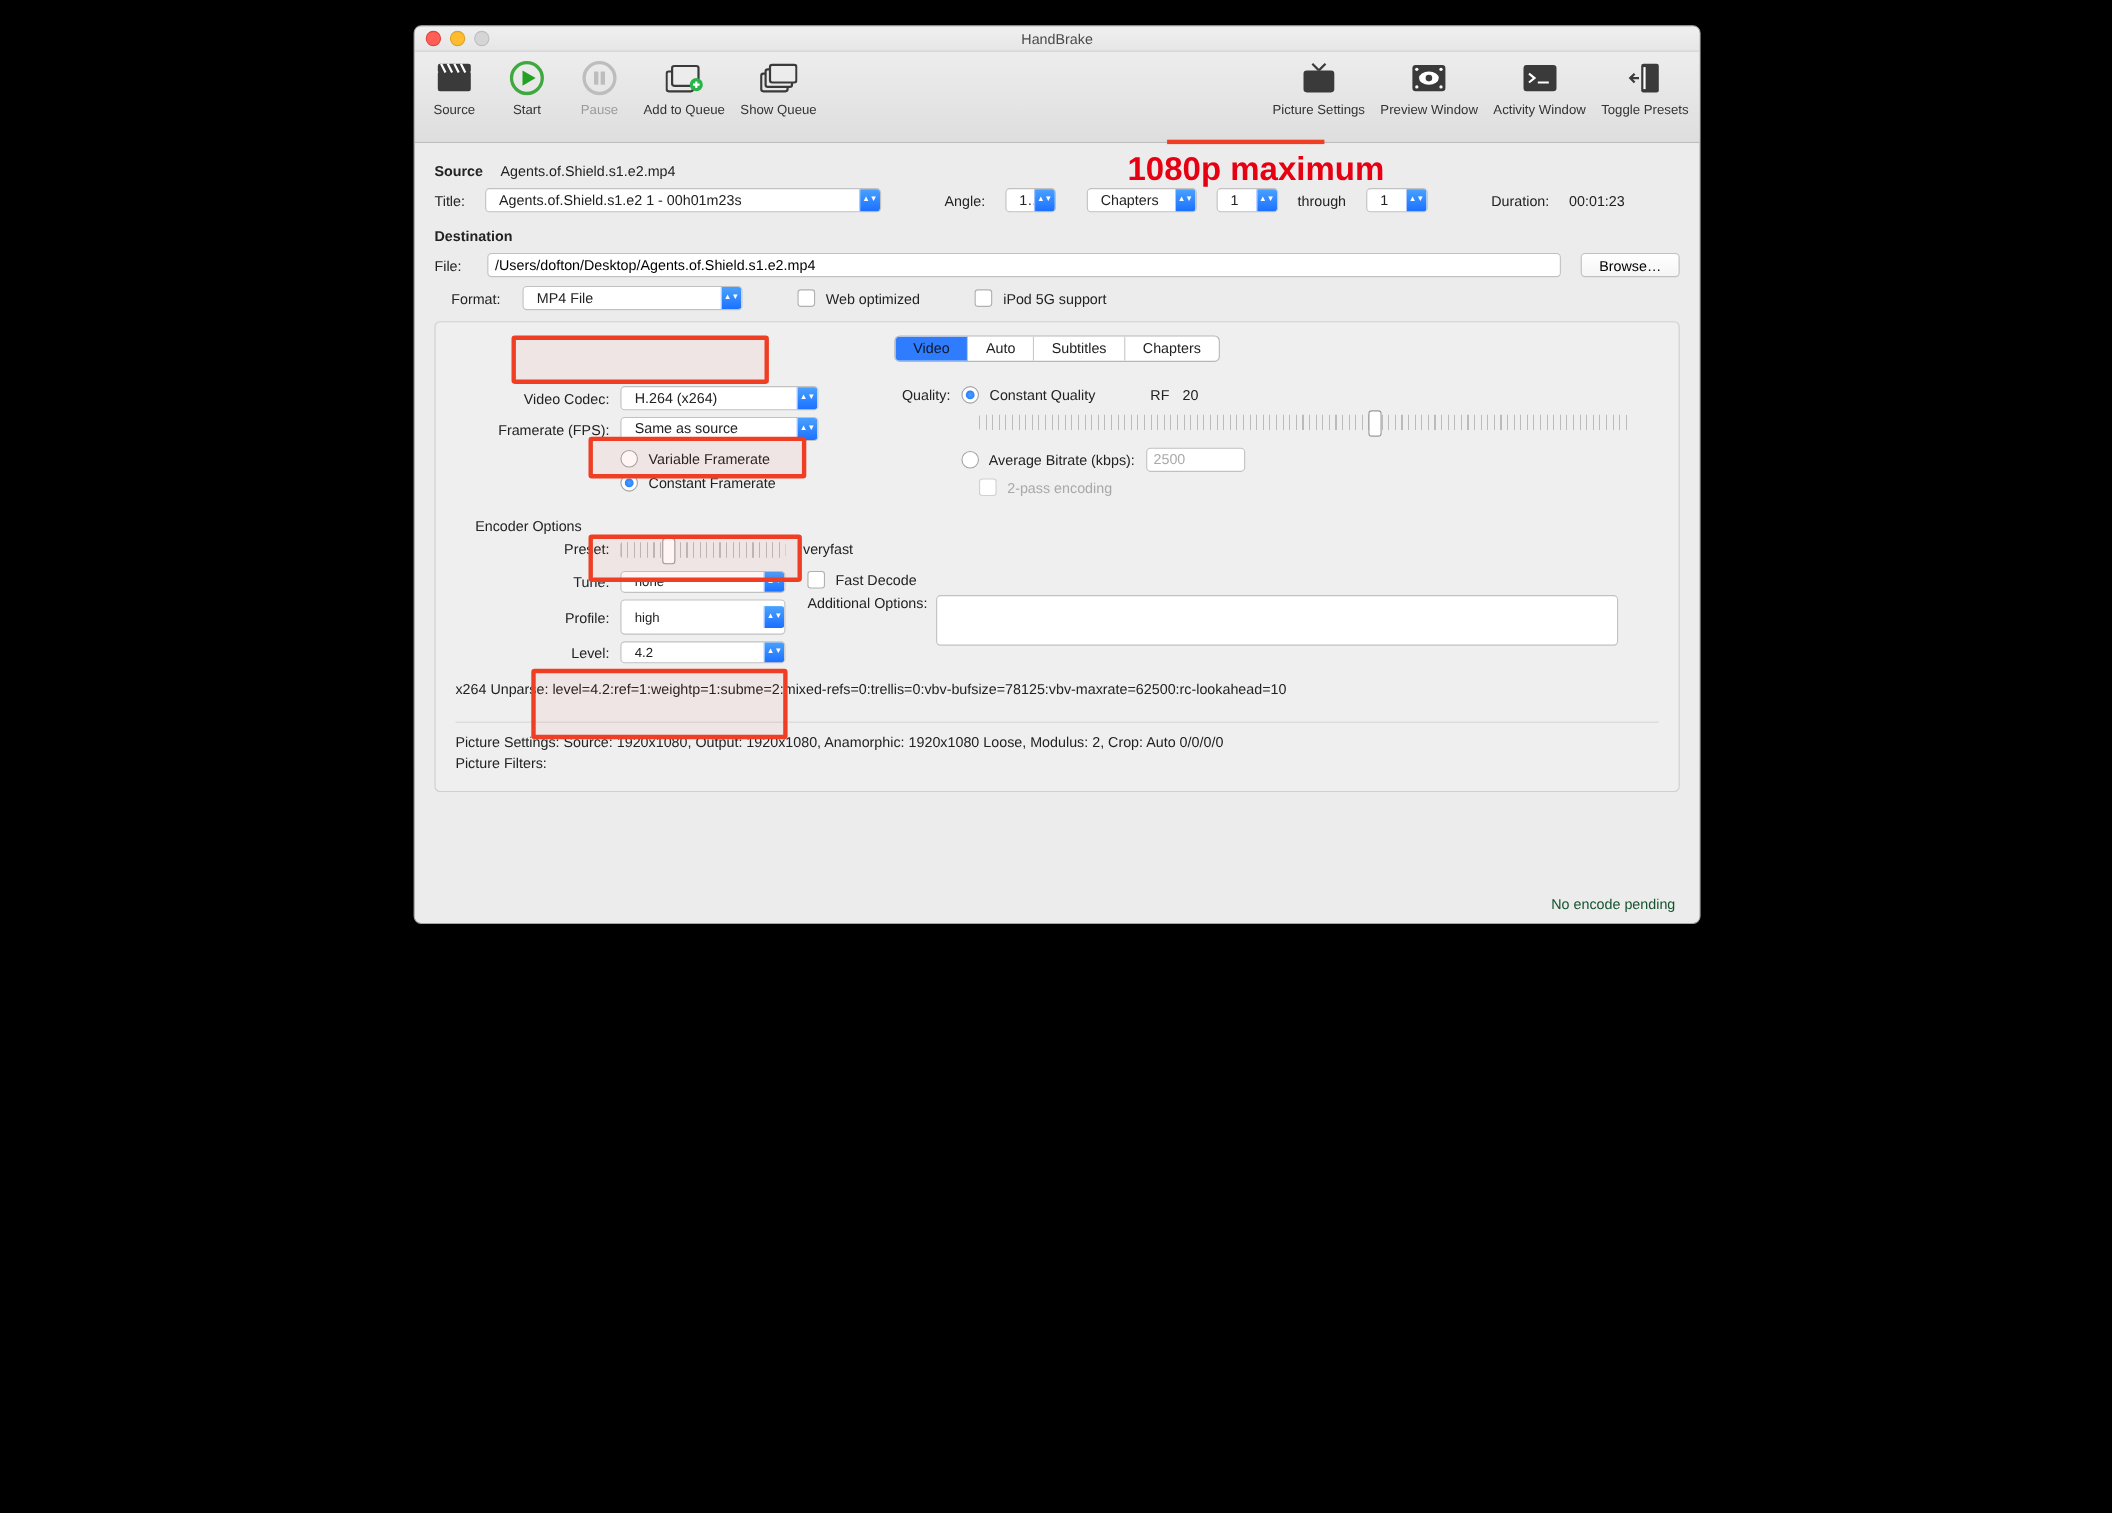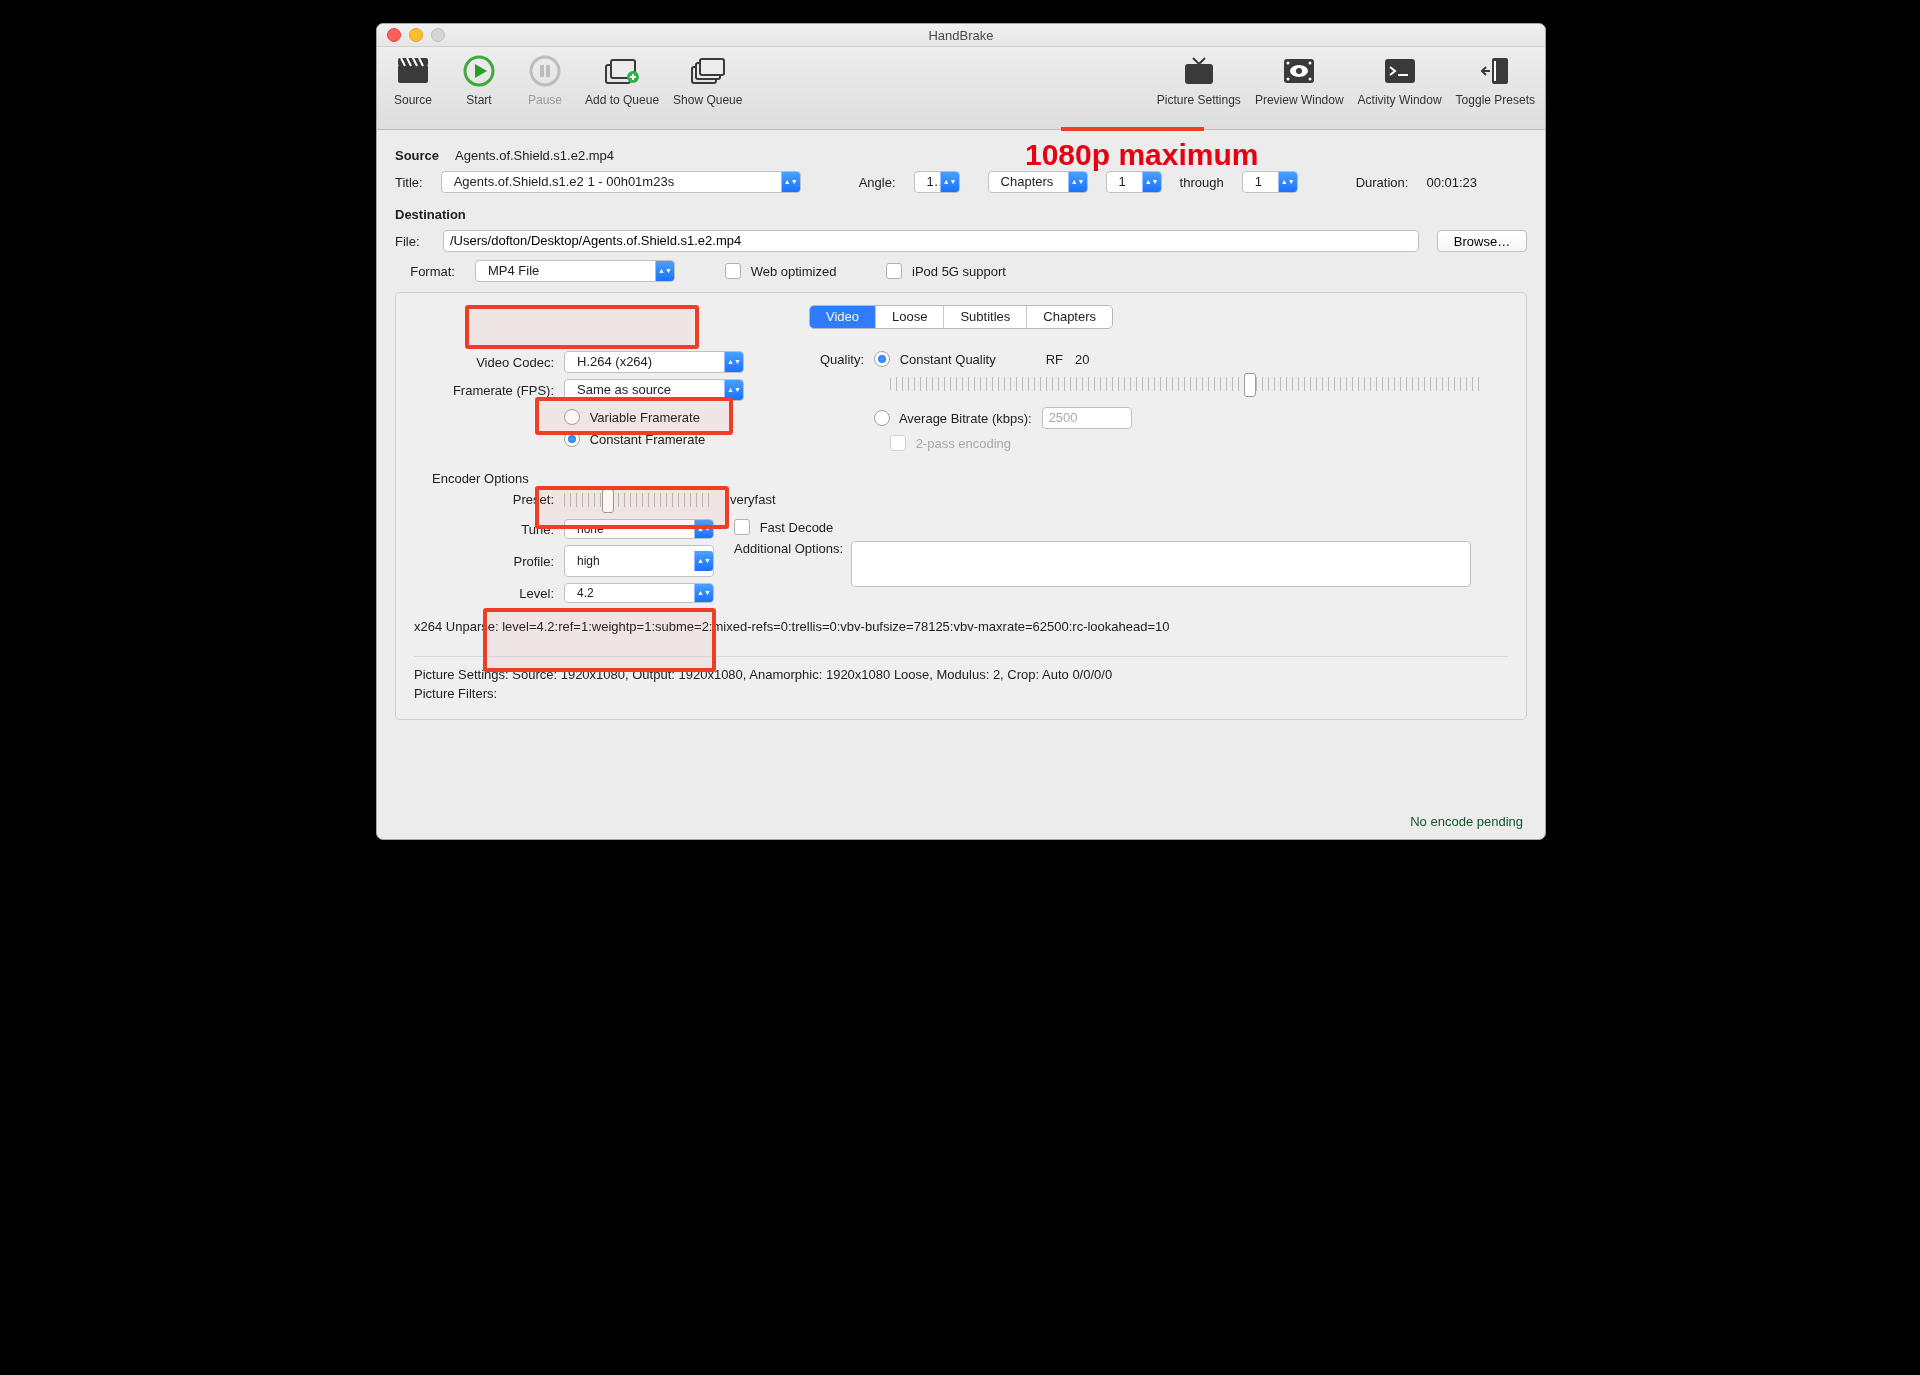--- a/index.html
+++ b/index.html
@@ -120,21 +120,21 @@
   .seg-tabs {
     display: inline-flex;
     border: 1px solid #b7b7b7; border-radius: 5px; overflow: hidden;
     background: #fff; height: 22px;
   }
   .seg-tabs > div {
     padding: 0 16px; line-height: 22px; font-size: 13px;
     border-right: 1px solid #c8c8c8; cursor: default;
   }
   .seg-tabs > div:last-child { border-right: 0; }
-  .seg-tabs > div.active { background: #2f7cff; color: #fef9c3; }
+  .seg-tabs > div.active { background: #2f7cff; color: #0f172a; }
 
   .two-col { display: flex; gap: 30px; }
   .col-left { width: 350px; }
   .col-right { flex: 1; }
   .field-row { display: flex; align-items: center; margin: 6px 0; }
   .field-row .lab { width: 140px; text-align: right; padding-right: 10px; }
 
   .slider { position: relative; height: 14px; background: repeating-linear-gradient(90deg,#bbb,#bbb 1px,transparent 1px,transparent 6px); border-radius: 2px; }
   .slider .thumb { position: absolute; top: -4px; width: 10px; height: 22px; background: #fff; border: 1px solid #9a9a9a; border-radius: 3px; }
 
@@ -320,21 +320,21 @@
         <label style="margin-left:30px">
           <span class="mac-check"></span>
           <span>iPod 5G support</span>
         </label>
       </div>
 
       <div class="panel">
         <div style="text-align:center;margin-bottom:16px;">
           <div class="seg-tabs">
             <div class="active">Video</div>
-            <div>Loose</div>
+            <div>Auto</div>
             <div>Subtitles</div>
             <div>Chapters</div>
           </div>
         </div>
 
         <div class="two-col">
 
           <div class="col-left">
             <div class="field-row">
               <div class="lab">Video Codec:</div>

